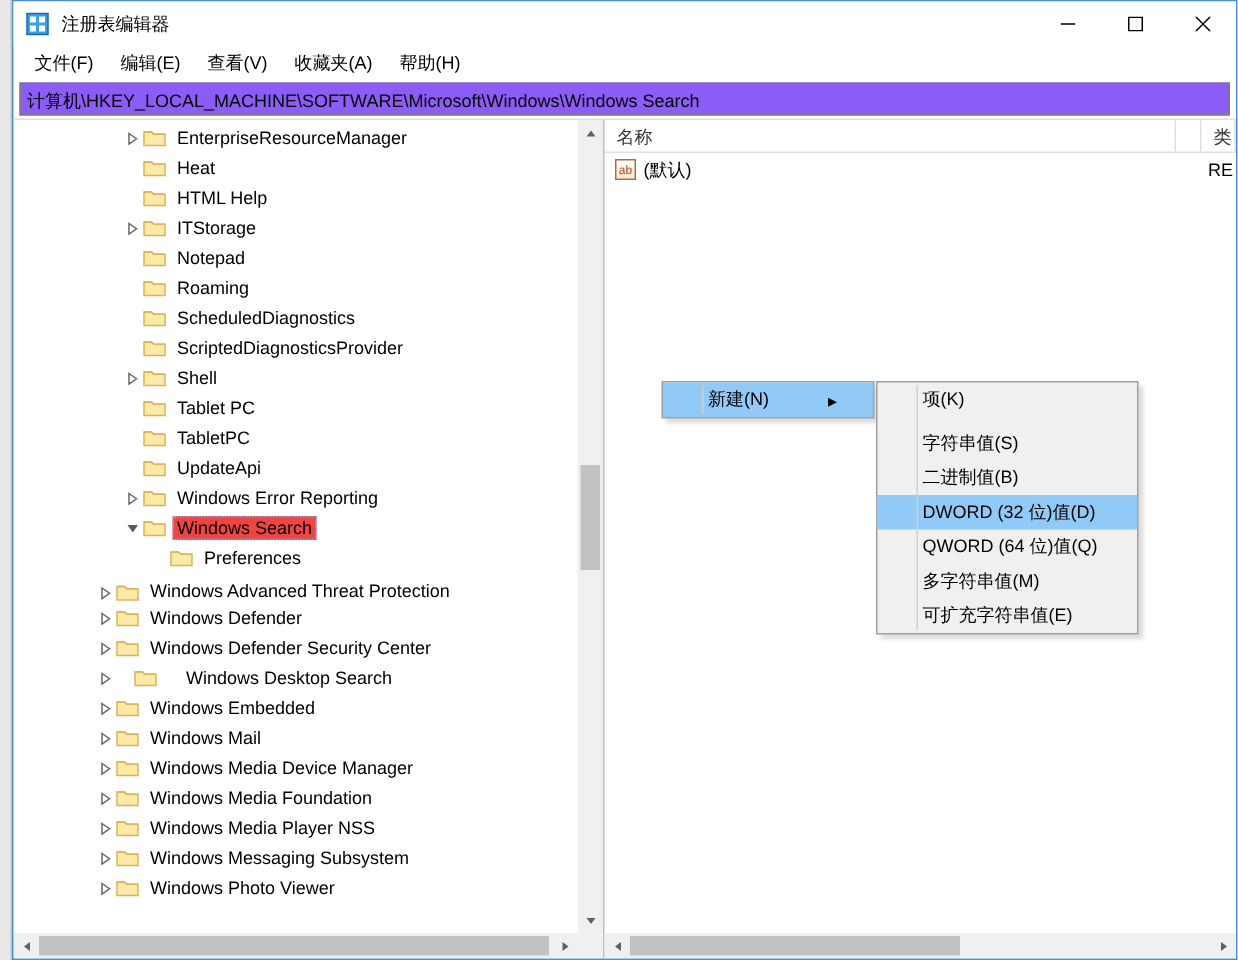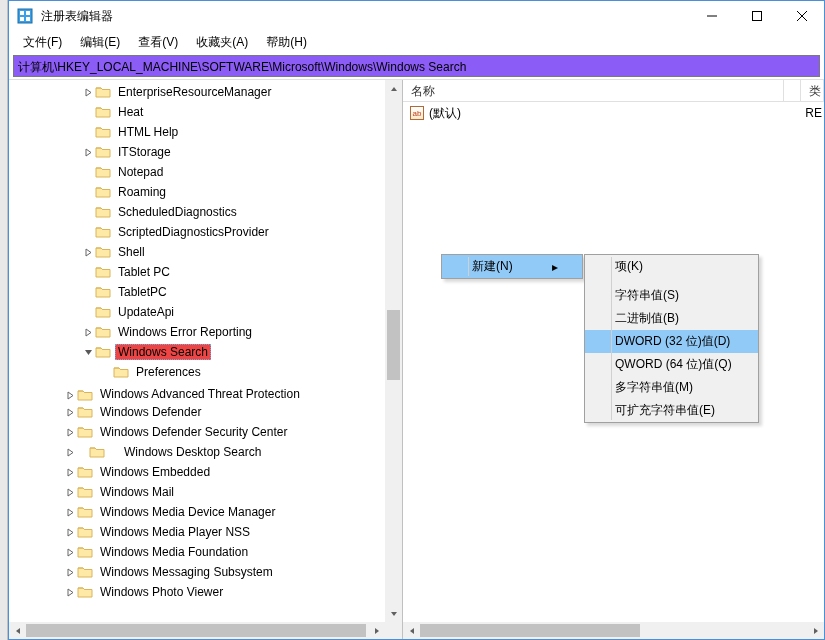--- a/index.html
+++ b/index.html
@@ -390,35 +390,35 @@
                 <svg viewBox="0 0 9 9">
                   <path d="M2 1 L7 4.5 L2 8 Z" fill="none" stroke="#666"></path>
                 </svg>
               </span>
               <span class="folder">
                 <svg viewBox="0 0 16 14">
                   <path d="M1 3 h5 l1.5 1.5 H15 V12 H1 Z" fill="#ffe9a6" stroke="#d9b45a"></path>
                   <path d="M1 3 h5 l1.5 1.5 H15" fill="none" stroke="#d9b45a"></path>
                 </svg>
               </span>
+              <span class="label">Windows Media Foundation</span>
+            </div>
+            <div class="tree-row" style="padding-left: 54px;">
+              <span class="expander">
+                <svg viewBox="0 0 9 9">
+                  <path d="M2 1 L7 4.5 L2 8 Z" fill="none" stroke="#666"></path>
+                </svg>
+              </span>
+              <span class="folder">
+                <svg viewBox="0 0 16 14">
+                  <path d="M1 3 h5 l1.5 1.5 H15 V12 H1 Z" fill="#ffe9a6" stroke="#d9b45a"></path>
+                  <path d="M1 3 h5 l1.5 1.5 H15" fill="none" stroke="#d9b45a"></path>
+                </svg>
+              </span>
               <span class="label">Windows Media Player NSS</span>
-            </div>
-            <div class="tree-row" style="padding-left: 54px;">
-              <span class="expander">
-                <svg viewBox="0 0 9 9">
-                  <path d="M2 1 L7 4.5 L2 8 Z" fill="none" stroke="#666"></path>
-                </svg>
-              </span>
-              <span class="folder">
-                <svg viewBox="0 0 16 14">
-                  <path d="M1 3 h5 l1.5 1.5 H15 V12 H1 Z" fill="#ffe9a6" stroke="#d9b45a"></path>
-                  <path d="M1 3 h5 l1.5 1.5 H15" fill="none" stroke="#d9b45a"></path>
-                </svg>
-              </span>
-              <span class="label">Windows Media Foundation</span>
             </div>
             <div class="tree-row" style="padding-left: 54px;">
               <span class="expander">
                 <svg viewBox="0 0 9 9">
                   <path d="M2 1 L7 4.5 L2 8 Z" fill="none" stroke="#666"></path>
                 </svg>
               </span>
               <span class="folder">
                 <svg viewBox="0 0 16 14">
                   <path d="M1 3 h5 l1.5 1.5 H15 V12 H1 Z" fill="#ffe9a6" stroke="#d9b45a"></path>

